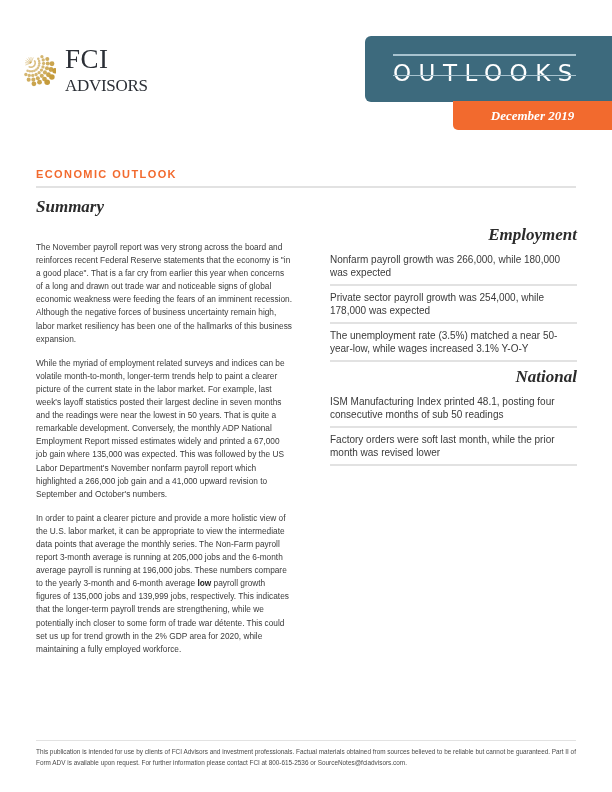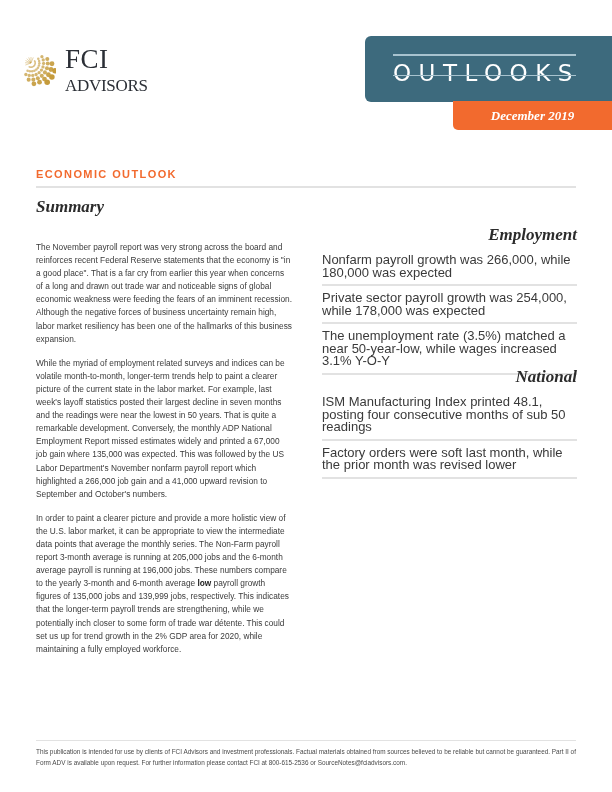--- a/index.html
+++ b/index.html
@@ -45,21 +45,21 @@
     .h-serif { font-family: "Liberation Serif", serif; font-style: italic; font-weight: bold; color: #2b2b2b; font-size: 17px; margin: 0; text-align: right; }
     .summary-title { position: absolute; left: 36px; top: 197px; }
     .summary-col { position: absolute; left: 36px; top: 215px; width: 256px; margin-top: 26px; }
     .summary-col p { margin: 0 0 11px 0; font-size: 8.3px; line-height: 13.1px; color: #3a3a3a; }
     .summary-col b { color: #222; }
 
     .side-col { position: absolute; left: 322px; width: 255px; }
     .side-col.pos { top: 225px; }
     .side-col.neg { top: 367px; }
     .side-col h3 { margin-bottom: 9px; }
-    .bullet { font-size: 13px; line-height: 12.5px; color: #3a3a3a; padding: 0 0 5px 0; border-bottom: 2px solid #e2e2e2; margin-bottom: 6px; }
+    .bullet { font-size: 10px; line-height: 12.5px; color: #3a3a3a; padding: 0 0 5px 0; border-bottom: 2px solid #e2e2e2; margin-bottom: 6px; margin-left: 8px; }
 
     .footer-rule { position: absolute; left: 36px; top: 740px; width: 540px; height: 1px; background: #e2e2e2; }
     .footer-text { position: absolute; left: 36px; top: 747px; width: 545px; font-size: 6.4px; line-height: 10.5px; color: #4a4a4a; }
   </style>
 </head>
 <body>
 
 <div class="logo">
   <svg class="logo-mark" viewBox="0 0 32 32">
     <g id="globe-dots">

